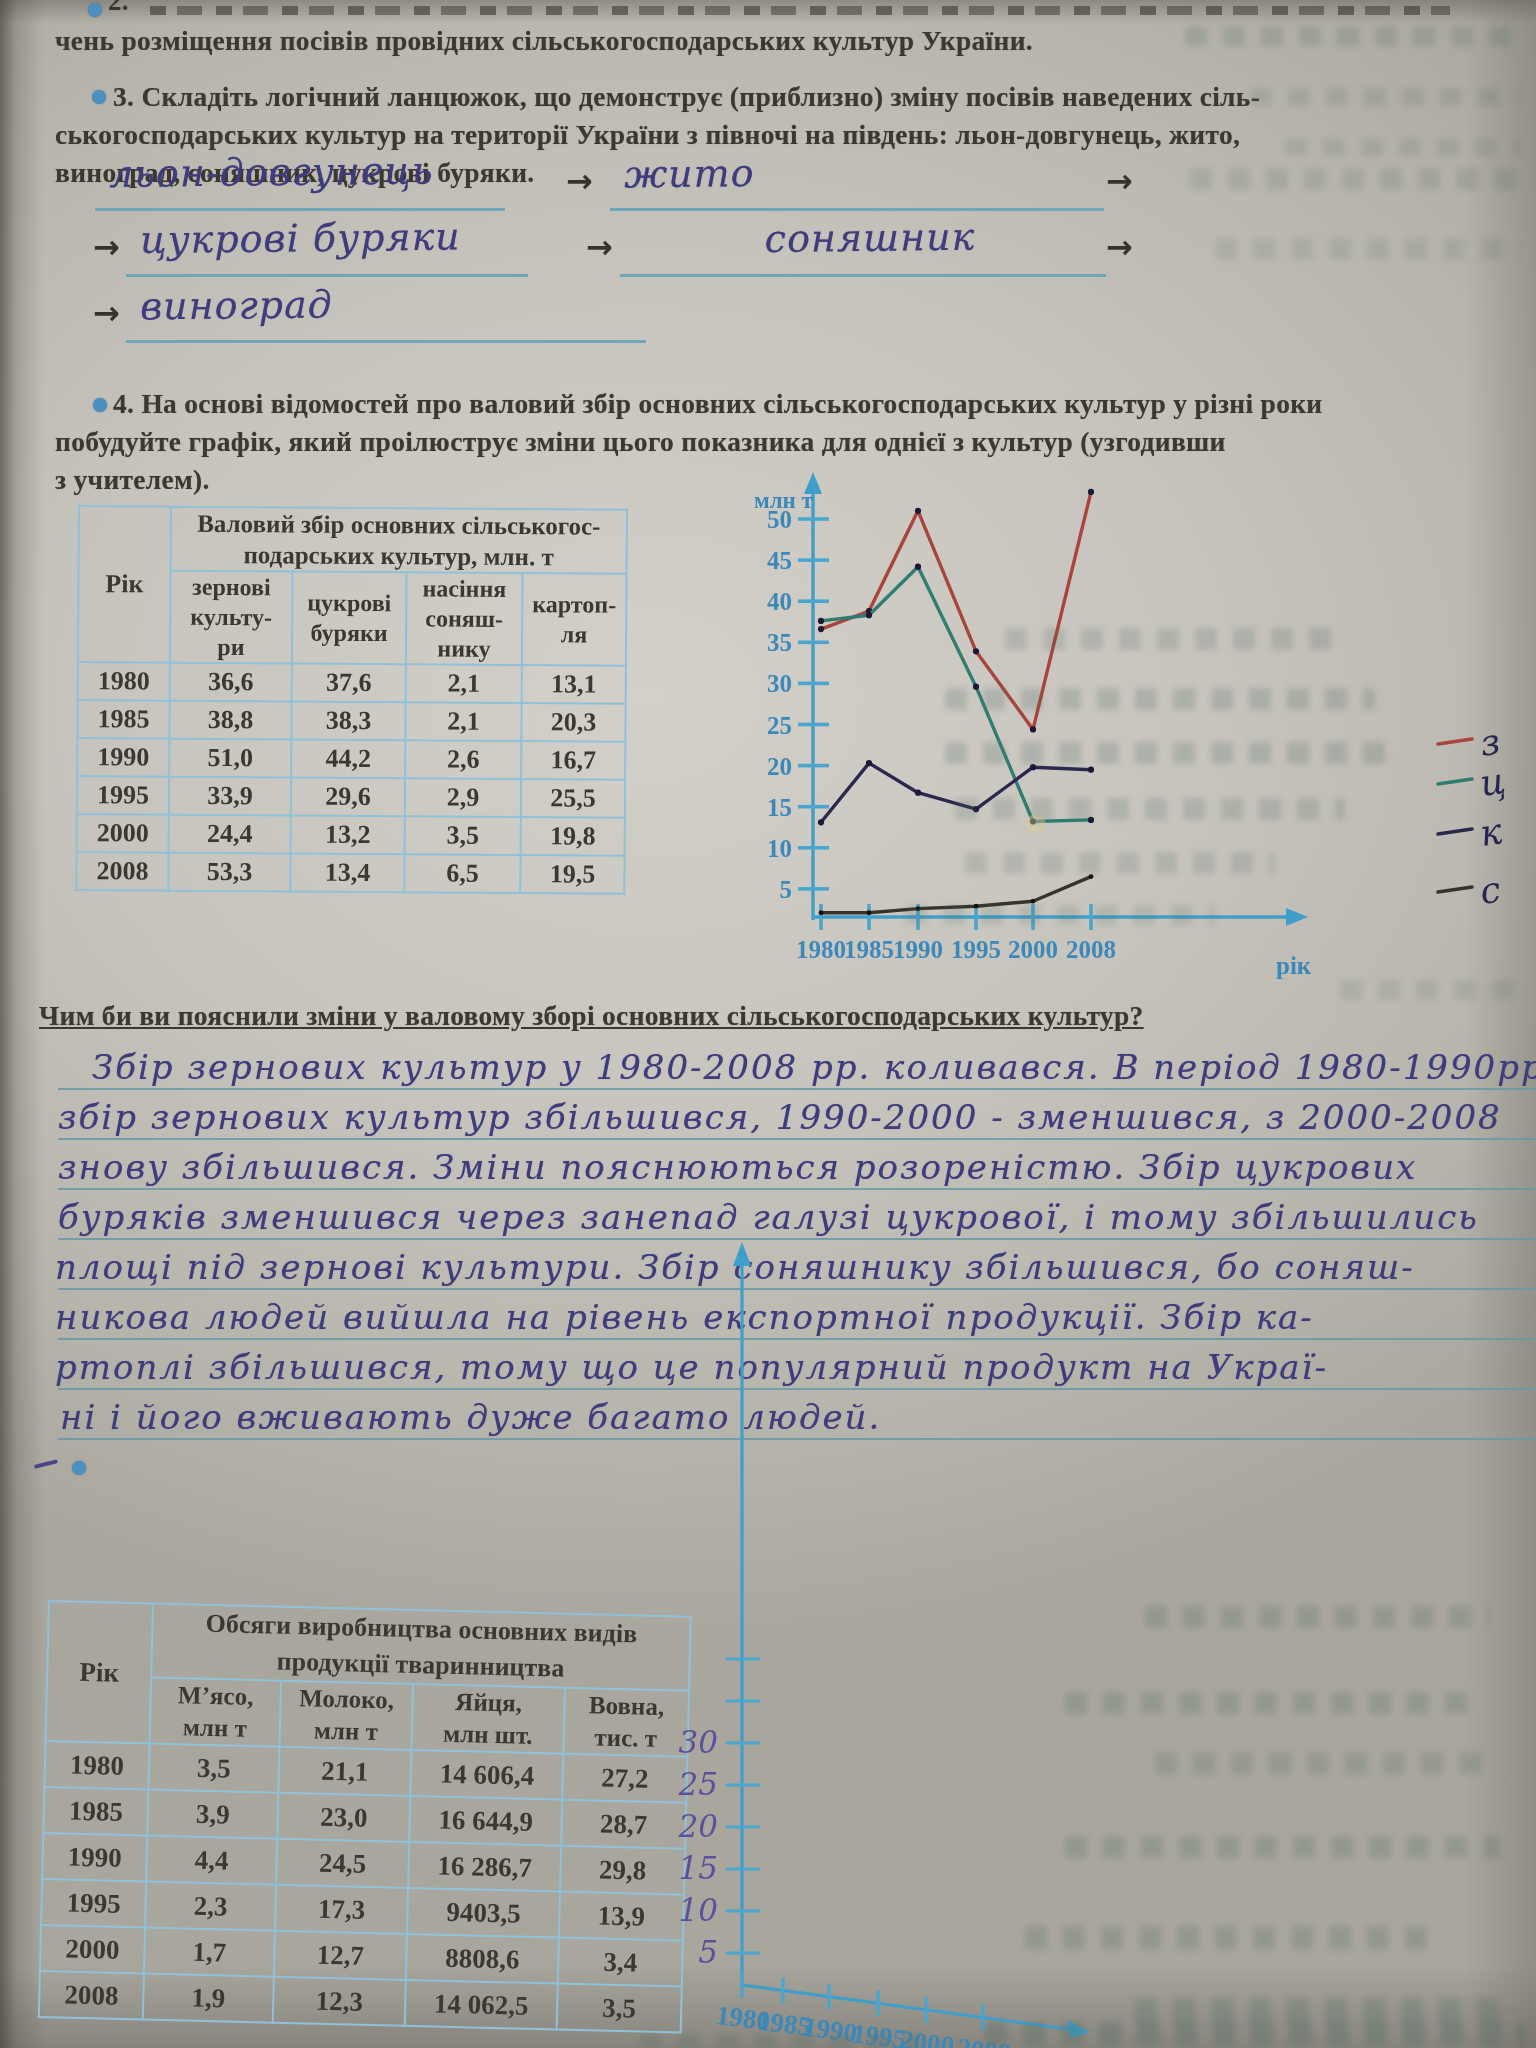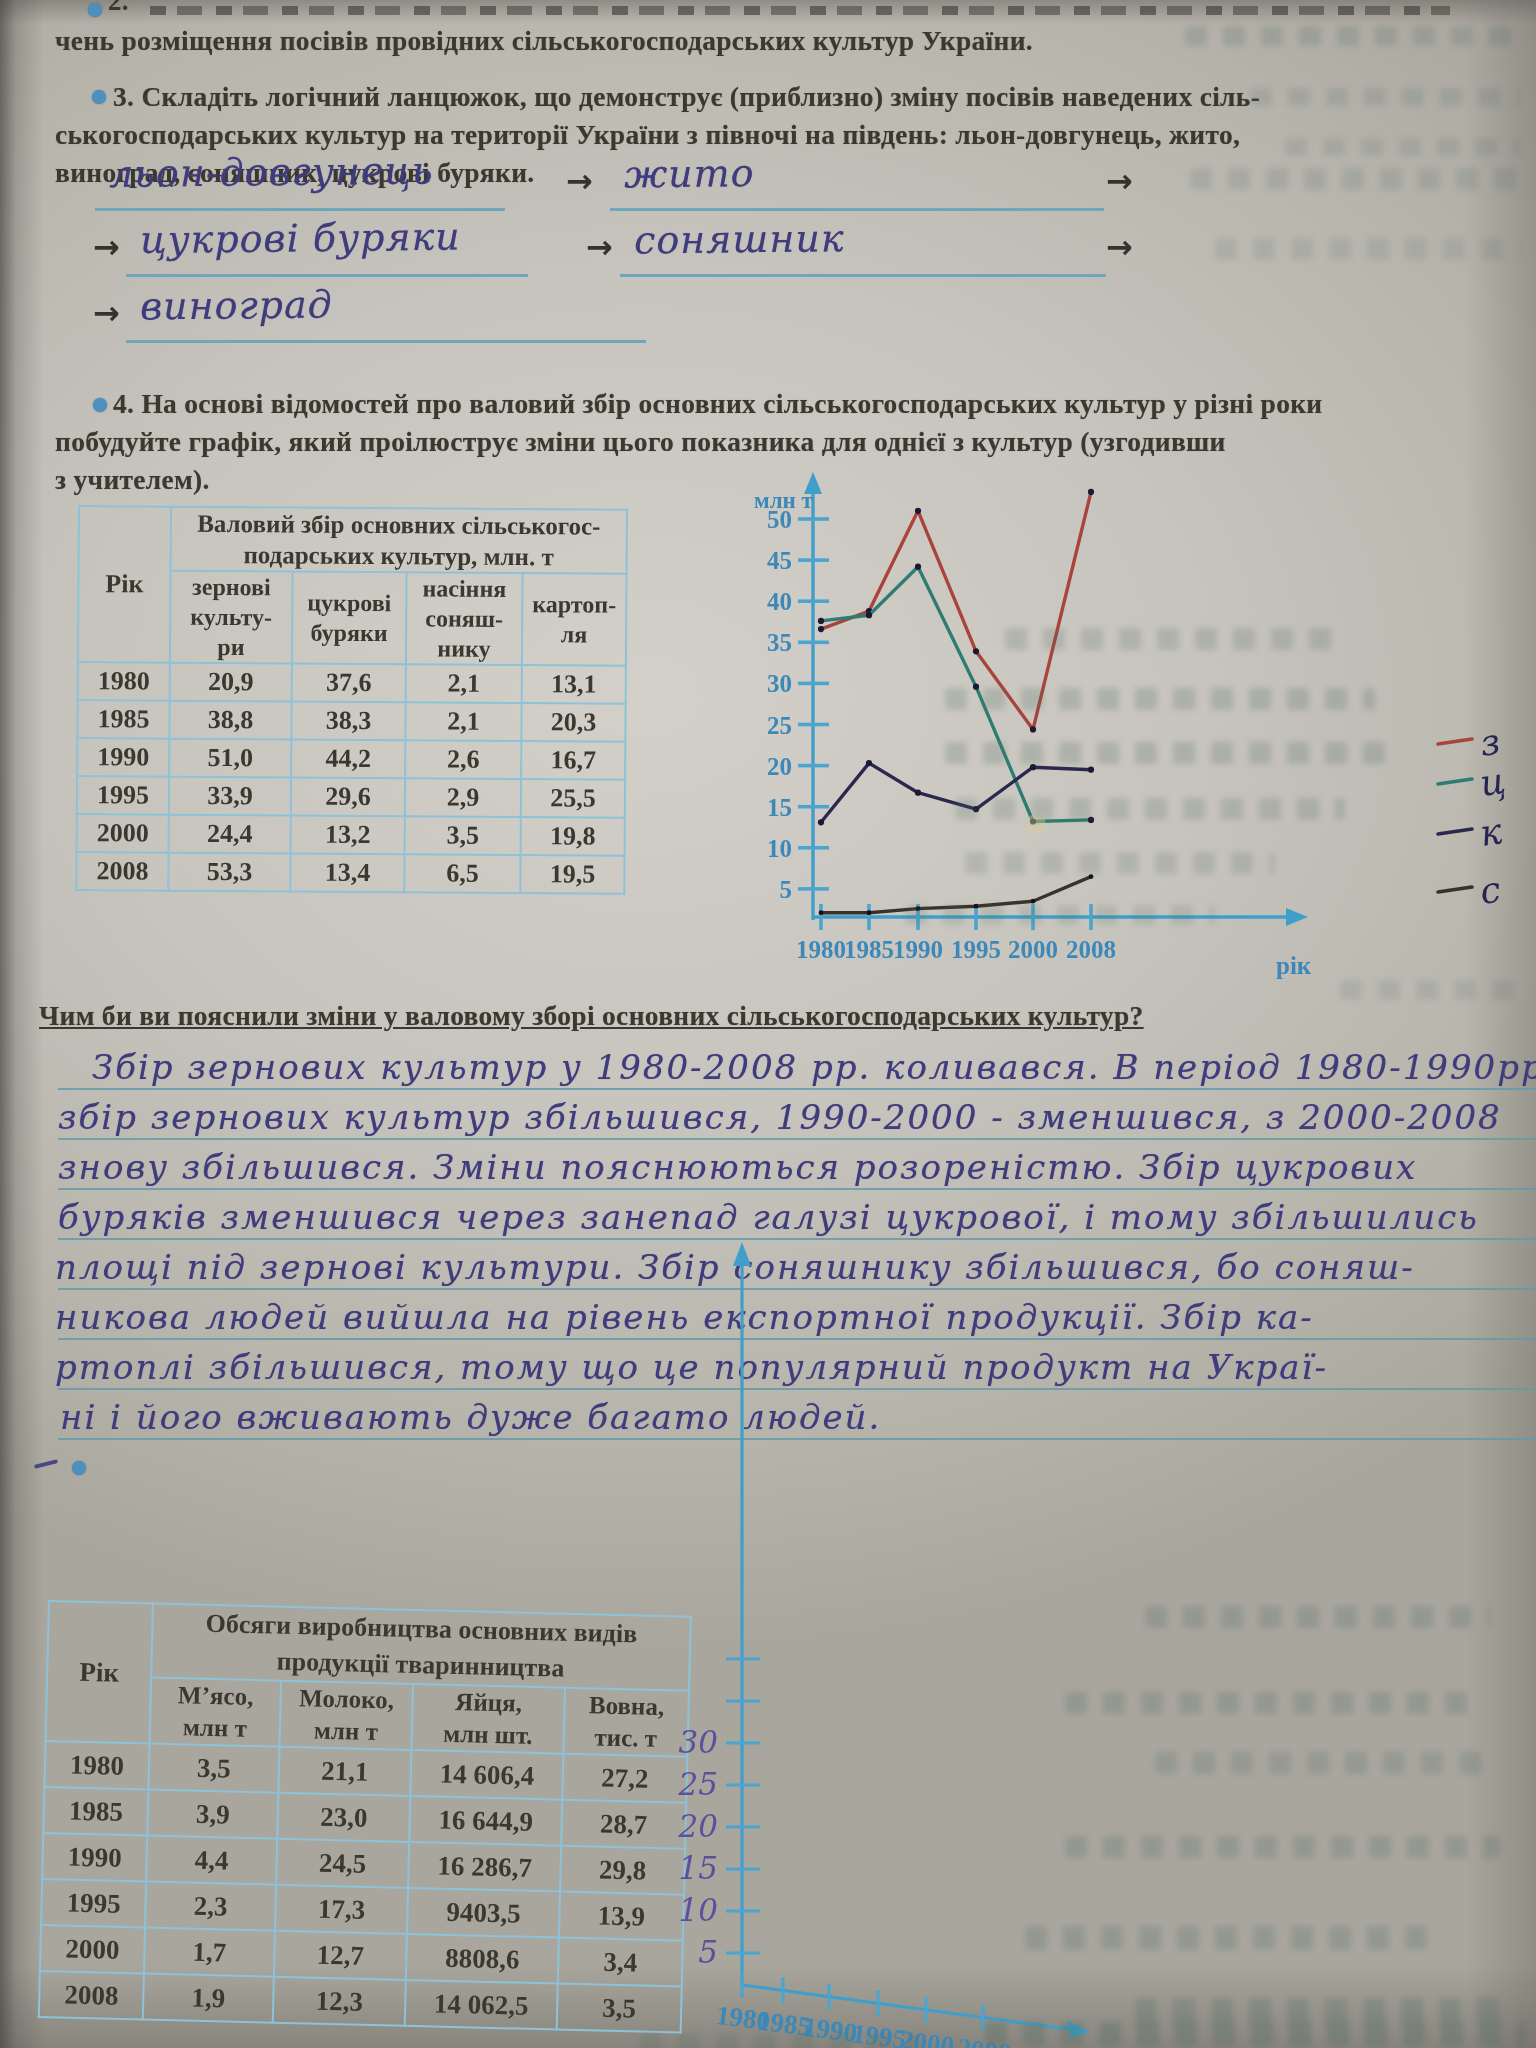--- a/index.html
+++ b/index.html
@@ -62,21 +62,21 @@
       <span class="chain-arrow" style="left: 566px; top: 162px;">→</span>
       <div class="chain-seg" style="left: 610px; top: 150px; width: 494px;">
         <span class="hw chain-text">жито</span>
       </div>
       <span class="chain-arrow" style="left: 1106px; top: 162px;">→</span>
       <span class="chain-arrow" style="left: 93px; top: 228px;">→</span>
       <div class="chain-seg" style="left: 126px; top: 216px; width: 402px;">
         <span class="hw chain-text">цукрові буряки</span>
       </div>
       <span class="chain-arrow" style="left: 586px; top: 228px;">→</span>
-      <div class="chain-seg" style="left: 620px; top: 216px; width: 486px;">
+      <div class="chain-seg" style="left: 620px; top: 216px; width: 486px; text-align: center;">
         <span class="hw chain-text">соняшник</span>
       </div>
       <span class="chain-arrow" style="left: 1106px; top: 228px;">→</span>
       <span class="chain-arrow" style="left: 93px; top: 294px;">→</span>
       <div class="chain-seg" style="left: 126px; top: 282px; width: 520px;">
         <span class="hw chain-text">виноград</span>
       </div>
     </div>
 
   <span class="bullet" style="left:93px;top:398px;"></span>
@@ -99,21 +99,21 @@
           <tr>
             <th class="sub">зернові<br>культу-<br>ри</th>
             <th class="sub">цукрові<br>буряки</th>
             <th class="sub">насіння<br>соняш-<br>нику</th>
             <th class="sub">картоп-<br>ля</th>
           </tr>
         </thead>
         <tbody>
           <tr>
             <td>1980</td>
-            <td>20,9</td>
+            <td>36,6</td>
             <td>37,6</td>
             <td>2,1</td>
             <td>13,1</td>
           </tr>
           <tr>
             <td>1985</td>
             <td>38,8</td>
             <td>38,3</td>
             <td>2,1</td>
             <td>20,3</td>

